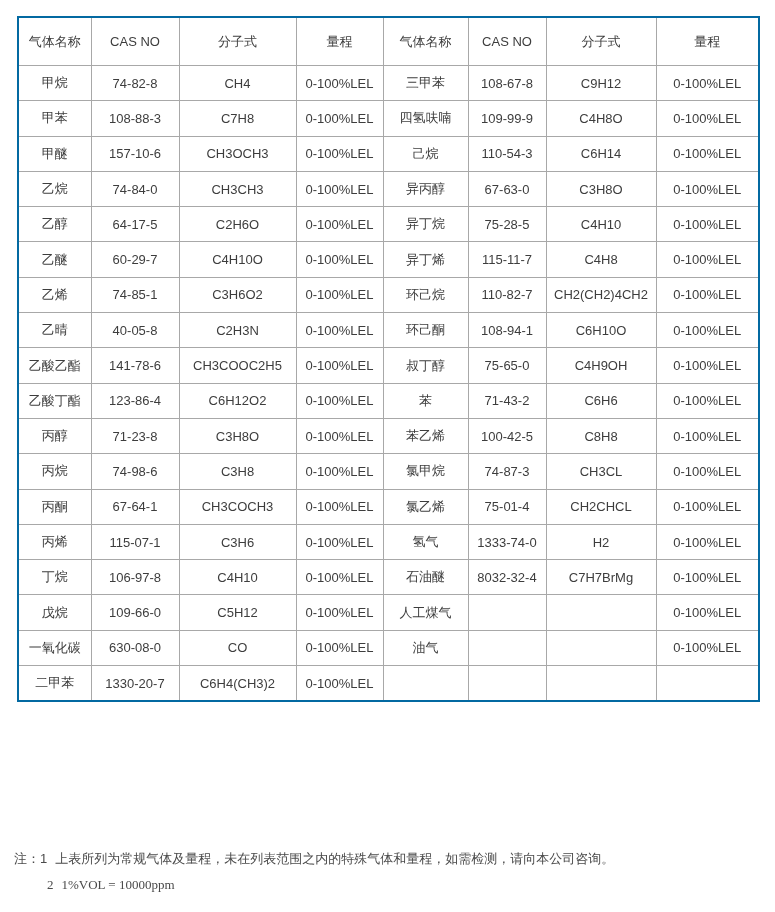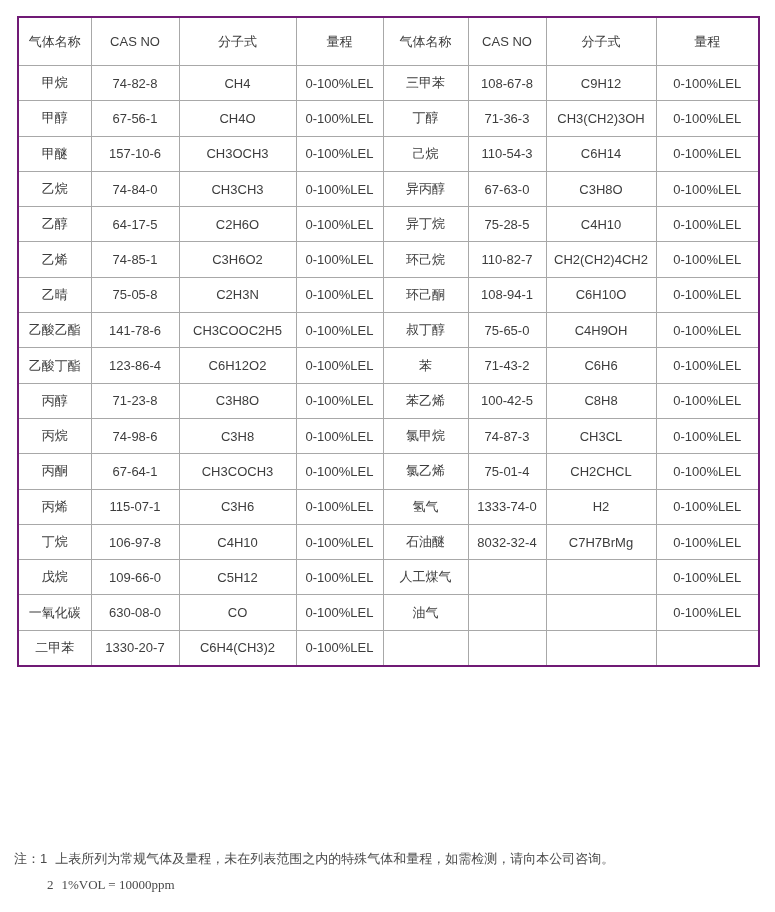--- a/index.html
+++ b/index.html
@@ -13,21 +13,21 @@
     position: relative;
     font-family: "Liberation Sans", "DejaVu Sans", sans-serif;
     color: #3d3d3d;
   }
   table.gas-table {
     position: absolute;
     left: 17px;
     top: 16px;
     border-collapse: collapse;
     table-layout: fixed;
-    border: 2px solid #701a75;
+    border: 2px solid #0369a1;
   }
   table.gas-table th,
   table.gas-table td {
     border: 1px solid #a8a8a8;
     text-align: center;
     vertical-align: middle;
     font-size: 13px;
     font-weight: normal;
     color: #3d3d3d;
     padding: 0;
@@ -92,27 +92,27 @@
         <td>甲烷</td>
         <td>74-82-8</td>
         <td>CH4</td>
         <td>0-100%LEL</td>
         <td>三甲苯</td>
         <td>108-67-8</td>
         <td>C9H12</td>
         <td>0-100%LEL</td>
       </tr>
       <tr>
-        <td>甲醇</td>
-        <td>67-56-1</td>
-        <td>CH4O</td>
-        <td>0-100%LEL</td>
-        <td>丁醇</td>
-        <td>71-36-3</td>
-        <td>CH3(CH2)3OH</td>
+        <td>甲苯</td>
+        <td>108-88-3</td>
+        <td>C7H8</td>
+        <td>0-100%LEL</td>
+        <td>四氢呋喃</td>
+        <td>109-99-9</td>
+        <td>C4H8O</td>
         <td>0-100%LEL</td>
       </tr>
       <tr>
         <td>甲醚</td>
         <td>157-10-6</td>
         <td>CH3OCH3</td>
         <td>0-100%LEL</td>
         <td>己烷</td>
         <td>110-54-3</td>
         <td>C6H14</td>
@@ -132,32 +132,42 @@
         <td>乙醇</td>
         <td>64-17-5</td>
         <td>C2H6O</td>
         <td>0-100%LEL</td>
         <td>异丁烷</td>
         <td>75-28-5</td>
         <td>C4H10</td>
         <td>0-100%LEL</td>
       </tr>
       <tr>
+        <td>乙醚</td>
+        <td>60-29-7</td>
+        <td>C4H10O</td>
+        <td>0-100%LEL</td>
+        <td>异丁烯</td>
+        <td>115-11-7</td>
+        <td>C4H8</td>
+        <td>0-100%LEL</td>
+      </tr>
+      <tr>
         <td>乙烯</td>
         <td>74-85-1</td>
         <td>C3H6O2</td>
         <td>0-100%LEL</td>
         <td>环己烷</td>
         <td>110-82-7</td>
         <td>CH2(CH2)4CH2</td>
         <td>0-100%LEL</td>
       </tr>
       <tr>
         <td>乙晴</td>
-        <td>75-05-8</td>
+        <td>40-05-8</td>
         <td>C2H3N</td>
         <td>0-100%LEL</td>
         <td>环己酮</td>
         <td>108-94-1</td>
         <td>C6H10O</td>
         <td>0-100%LEL</td>
       </tr>
       <tr>
         <td>乙酸乙酯</td>
         <td>141-78-6</td>

